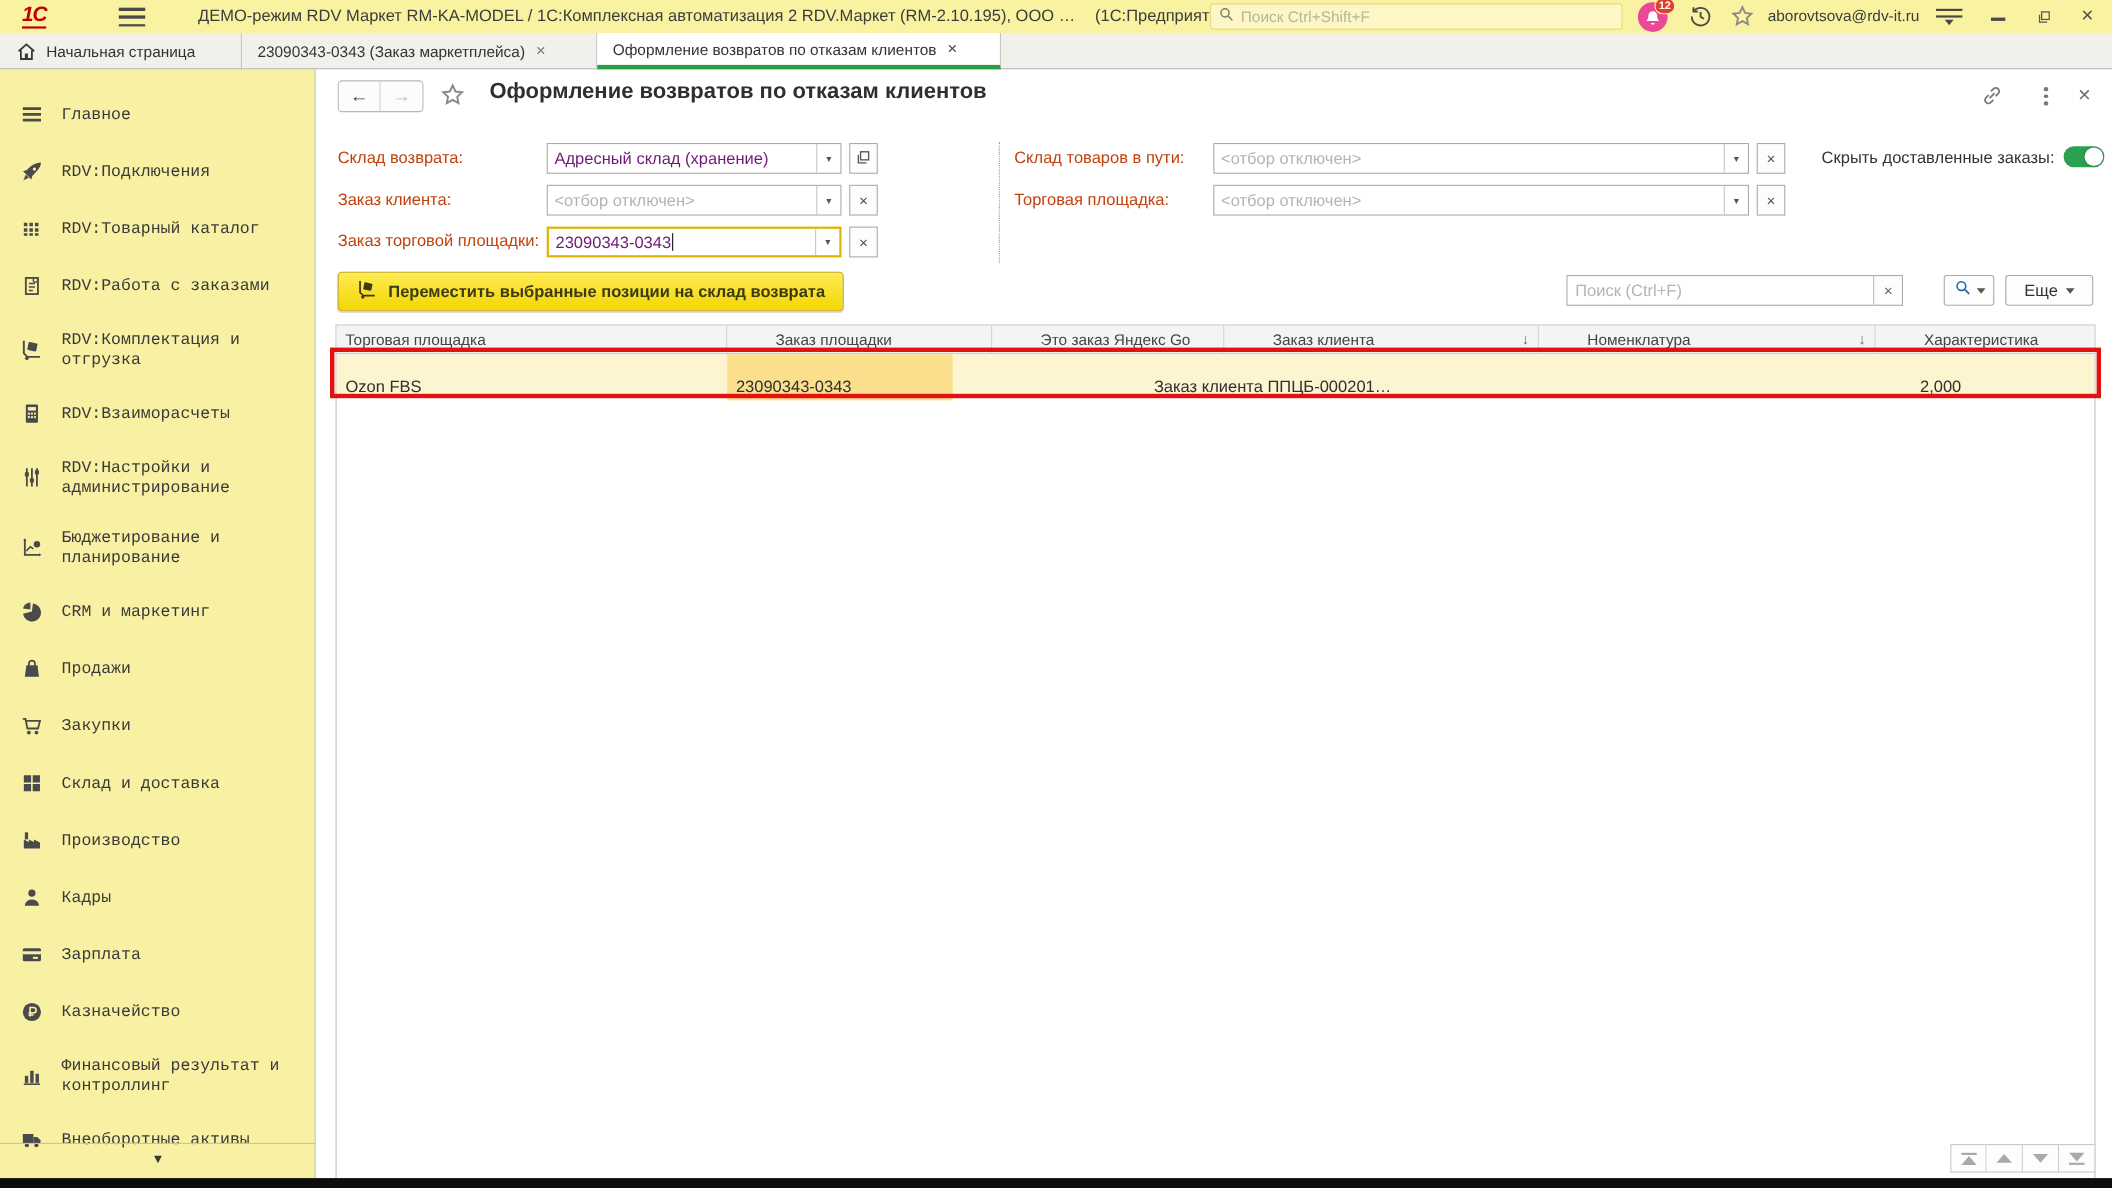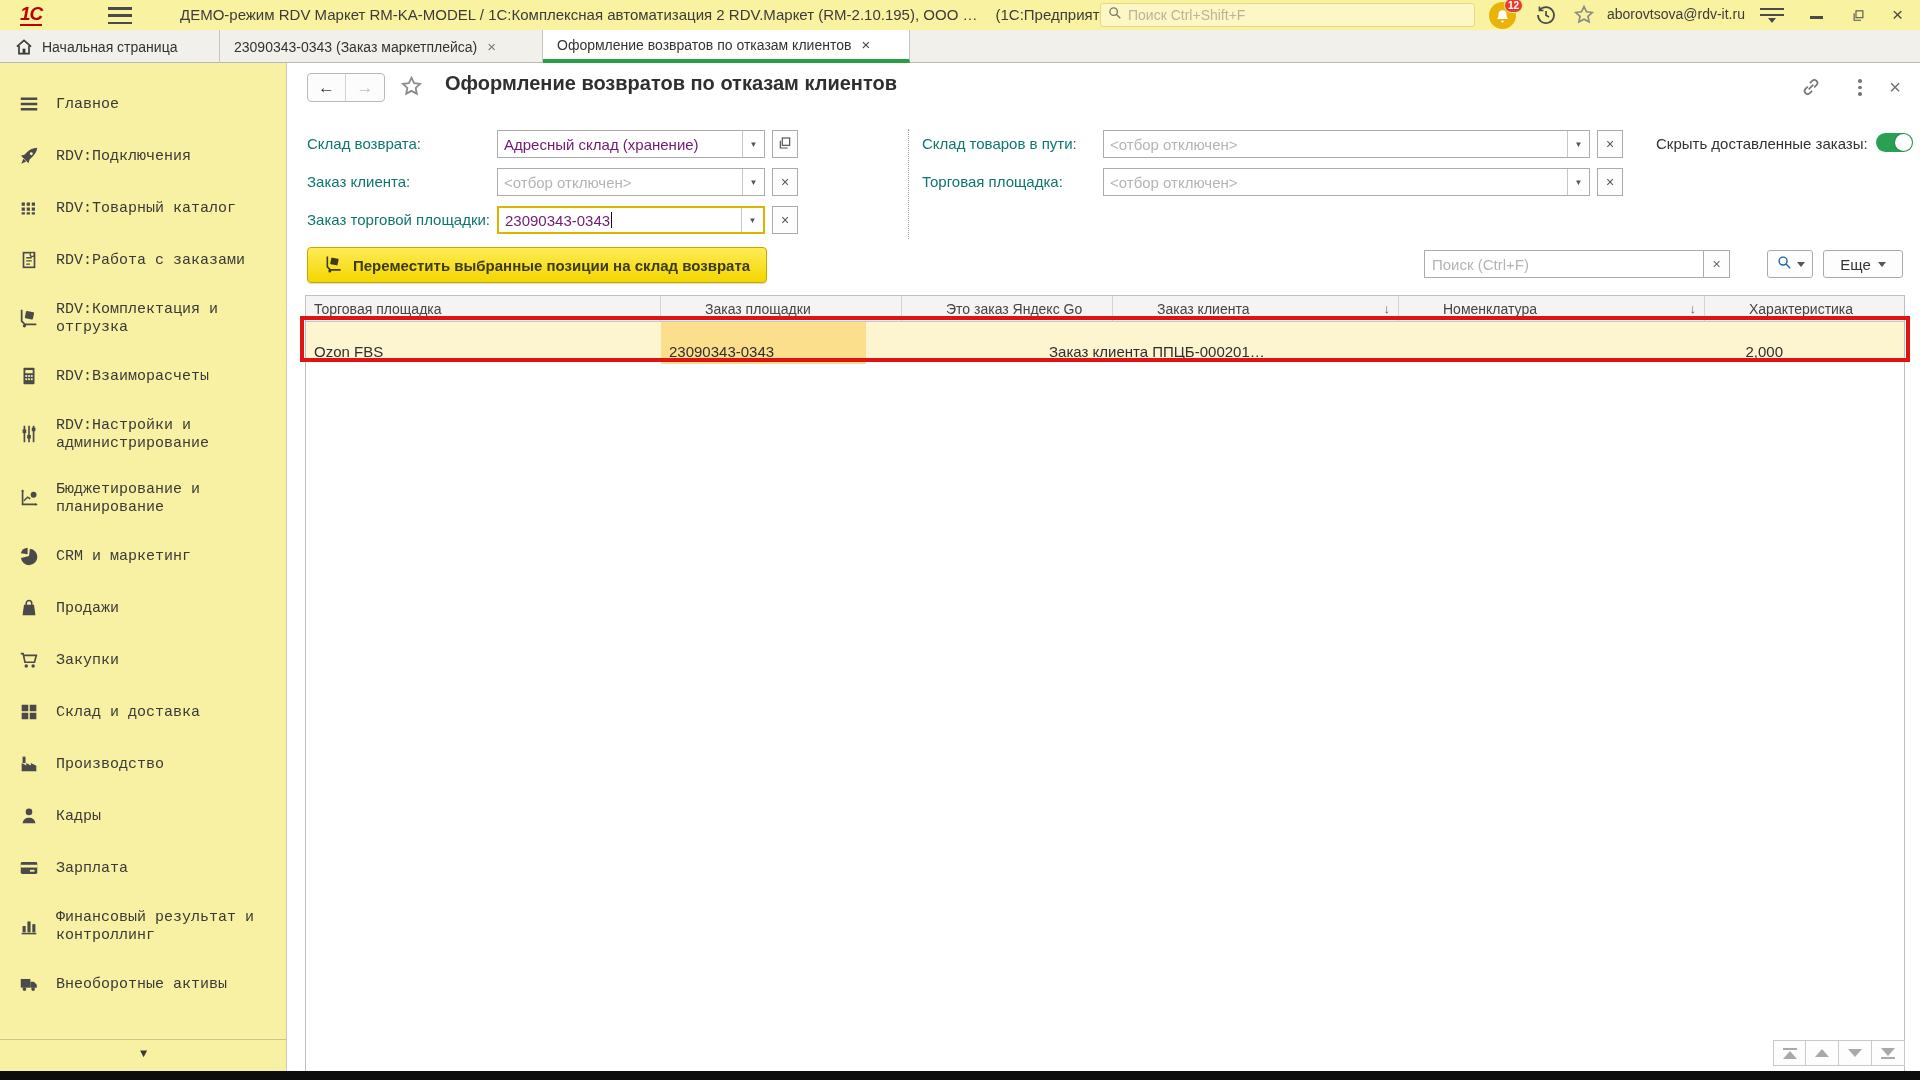--- a/index.html
+++ b/index.html
@@ -19,21 +19,21 @@
     white-space:nowrap; }
   .tb-suffix { margin-left:18px; }
   .tb-search { position:absolute; left:1100px; top:3px; width:375px; height:24px;
     background:#fcf7c4; border:1px solid #e6da85; border-radius:3px;
     display:flex; align-items:center; padding:0 6px; }
   .tb-search svg { width:16px; height:16px; color:#7a7a66; }
   .tb-search input { border:0; background:transparent; outline:none; font-size:14px;
     color:#444; margin-left:5px; width:320px; }
   .tb-search input::placeholder { color:#b9b49a; }
   .bell-wrap { position:absolute; left:1489px; top:2px; width:27px; height:27px;
-    background:#eab308; border-radius:50%; cursor:pointer; }
+    background:#ec4899; border-radius:50%; cursor:pointer; }
   .bell-wrap svg { width:19px; height:19px; position:absolute; left:4px; top:5px; }
   .bell-badge { position:absolute; right:-7px; top:-4px; min-width:17px; height:15px;
     background:#e33d30; border-radius:8px; color:#fff; font-size:10px; font-weight:bold;
     display:flex; align-items:center; justify-content:center; padding:0 3px;
     border:1px solid #f9f2a1; }
   .hist-btn { position:absolute; left:1534px; top:3px; width:24px; height:24px; cursor:pointer; }
   .hist-btn svg { width:24px; height:24px; }
   .star-top { position:absolute; left:1572px; top:3px; width:24px; height:24px; cursor:pointer; }
   .star-top svg { width:24px; height:24px; }
   .tb-email { position:absolute; left:1607px; top:6px; font-size:14px; color:#3c3c3c; cursor:pointer; }
@@ -89,21 +89,21 @@
   .page-star svg { width:25px; height:25px; }
   .page-title { position:absolute; left:158px; top:9px; font-size:20px; font-weight:bold;
     color:#2f2f2f; }
   .hdr-ic { position:absolute; top:13px; width:26px; height:26px; cursor:pointer; }
   .hdr-ic svg { width:22px; height:22px; }
   .kebab { display:flex; flex-direction:column; align-items:center; gap:3px; padding-top:3px; }
   .kebab i { width:3.5px; height:3.5px; background:#777; border-radius:50%; display:block; }
   .pg-close { font-size:20px; color:#6f6f6f; line-height:22px; text-align:center; }
 
   
-  .flabel { position:absolute; font-size:15px; color:#0f766e; white-space:nowrap;text-align:right; }
+  .flabel { position:absolute; font-size:15px; color:#c2410c; white-space:nowrap;text-align:right; }
   .fgroup { position:absolute; display:flex; align-items:stretch; }
   .combo { display:flex; border:1px solid #ababab; background:#fff; height:28px; }
   .combo.focused { border:2px solid #dcb400; }
   .combo .val { font-size:15px; color:#701a75; padding:4px 6px; white-space:nowrap;
     overflow:hidden; display:flex; align-items:center; }
   .combo .val.ph { color:#b4b4b4; }
   .combo .arrow { width:22px; border-left:1px solid #c6c6c6; display:flex;
     align-items:center; justify-content:center; color:#555; font-size:8px; cursor:pointer; }
   .sqbtn { width:26px; height:28px; border:1px solid #ababab; background:#fdfdfd;
     margin-left:7px; display:flex; align-items:center; justify-content:center;
@@ -370,20 +370,27 @@
 
       <div class="sb-item">
         <span class="sb-ic"><svg viewBox="0 0 24 24">
             <rect x="3" y="5.5" width="18" height="13" rx="1.5" fill="#4a4a4a"></rect>
             <rect x="3" y="8.5" width="18" height="3" fill="#f8f0a2"></rect>
             <rect x="13" y="14" width="5" height="2" fill="#f8f0a2"></rect>
           </svg></span>
         <span class="sb-lbl">Зарплата</span>
       </div>
 
+      <div class="sb-item">
+        <span class="sb-ic"><svg viewBox="0 0 24 24">
+            <circle cx="12" cy="12" r="9" fill="#4a4a4a"></circle>
+            <path d="M10.2 16.5V7.5h3.3a2.7 2.7 0 0 1 0 5.4H8.7M8.7 15h5" fill="none" stroke="#f8f0a2" stroke-width="1.6"></path>
+          </svg></span>
+        <span class="sb-lbl">Казначейство</span>
+      </div>
 
       <div class="sb-item">
         <span class="sb-ic"><svg viewBox="0 0 24 24" fill="#4a4a4a">
             <rect x="5" y="12" width="3.4" height="7"></rect>
             <rect x="10.3" y="7" width="3.4" height="12"></rect>
             <rect x="15.6" y="10" width="3.4" height="9"></rect>
             <rect x="4" y="19.5" width="16" height="1.6"></rect>
           </svg></span>
         <span class="sb-lbl">Финансовый результат и контроллинг</span>
       </div>

